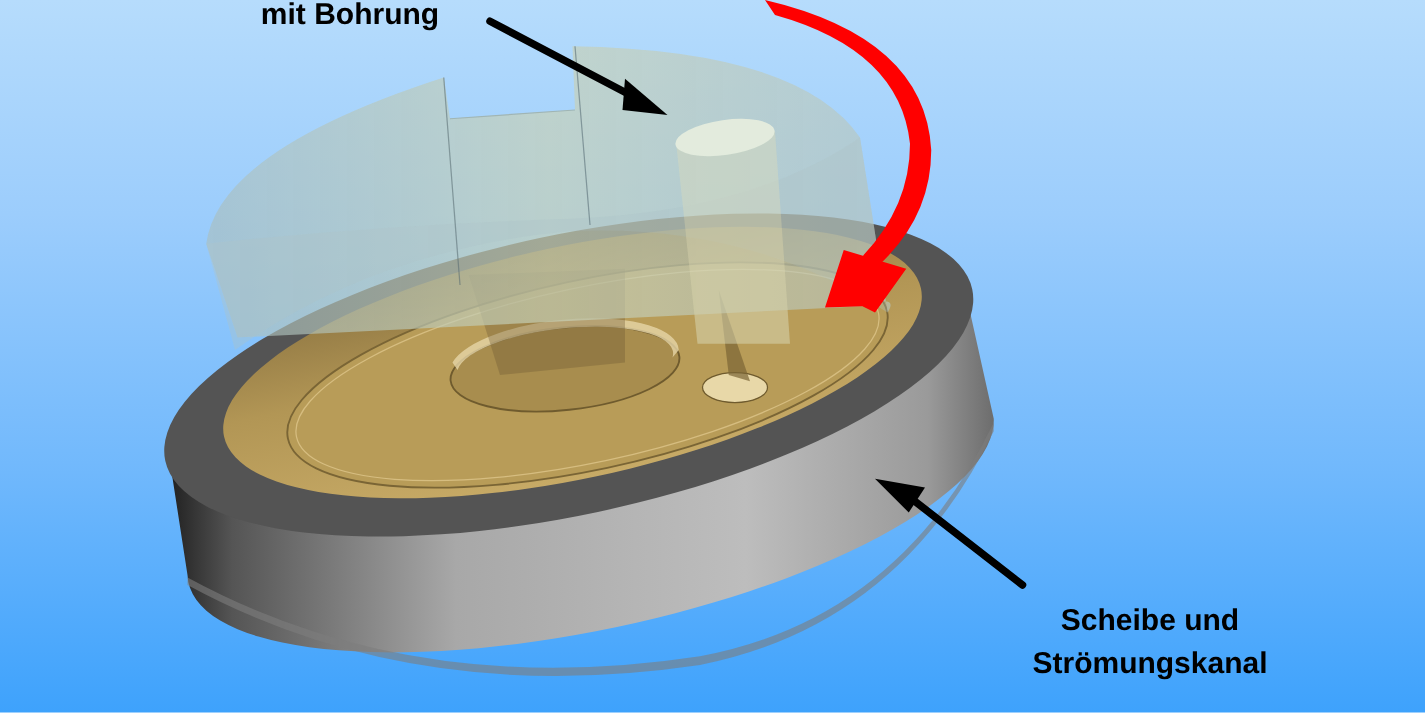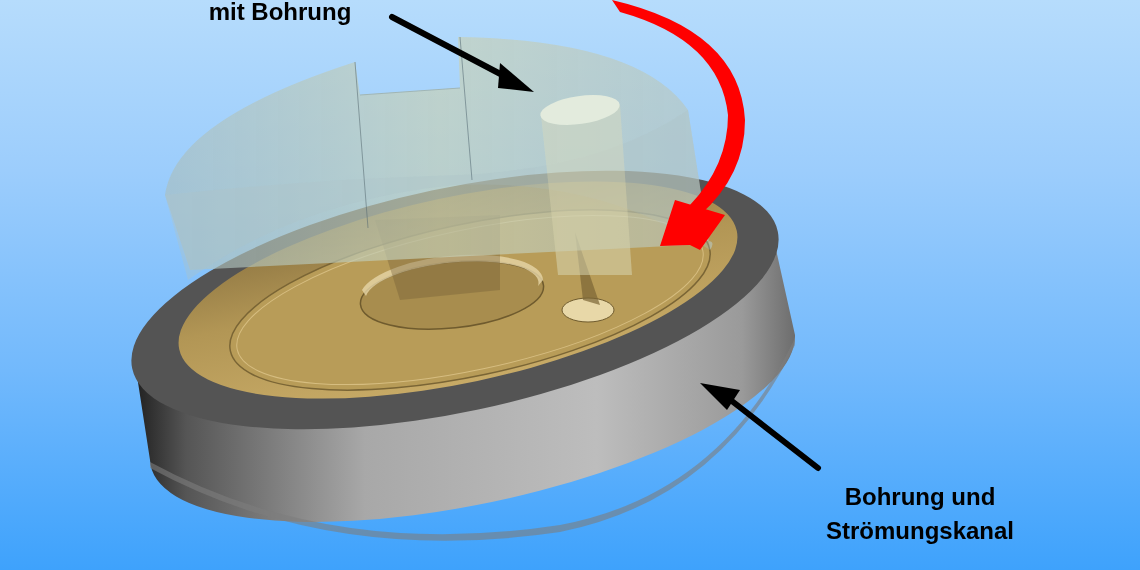--- a/index.html
+++ b/index.html
@@ -89,15 +89,15 @@
     <line x1="818" y1="468" x2="728" y2="398" stroke="#000" stroke-width="6" stroke-linecap="round"></line>
     <polygon points="700,383 727,410 740,390" fill="#000"></polygon>
   </g>
 </svg>
 
 <div id="label-top" class="label">
   <span>mit Bohrung</span>
 </div>
 
 <div id="label-bottom" class="label">
-  <span>Bohrung und</span>
+  <span>Scheibe und</span>
   <span>Strömungskanal</span>
 </div>
 
 </body></html>

